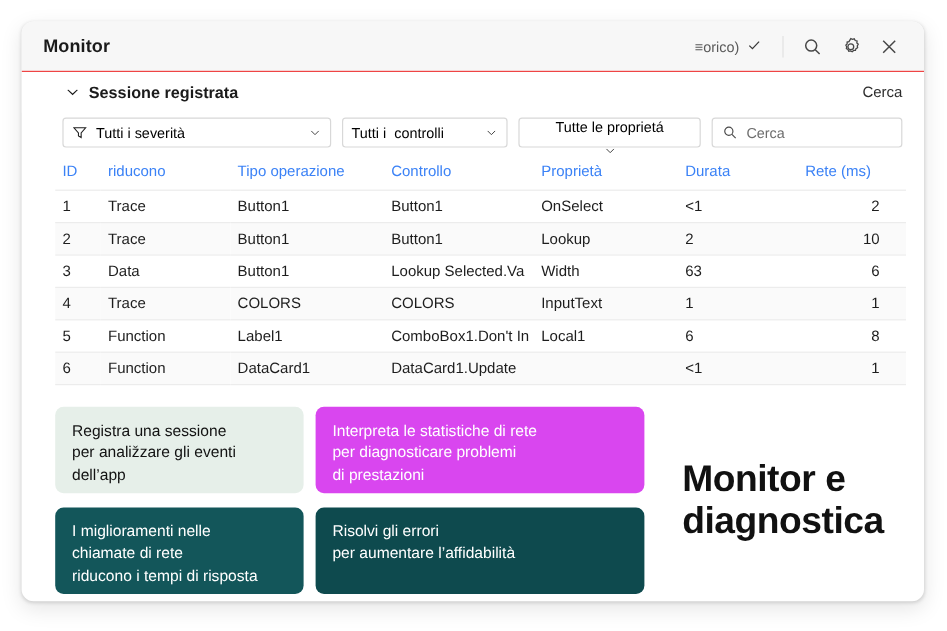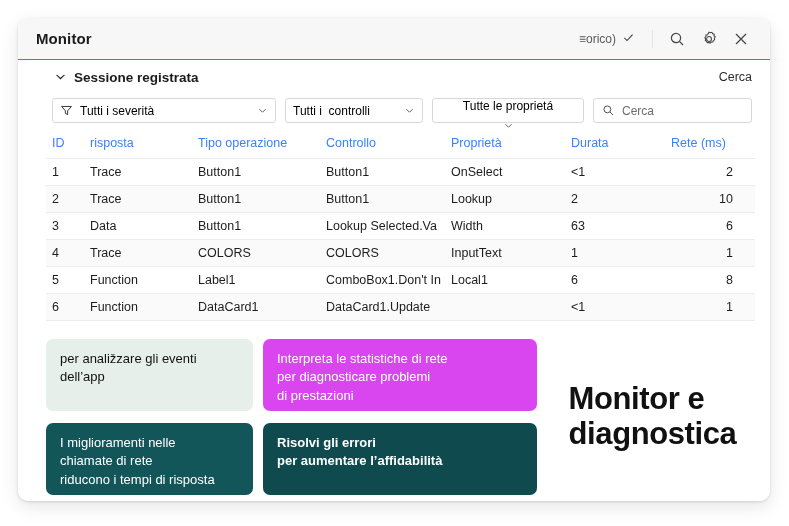--- a/index.html
+++ b/index.html
@@ -223,21 +223,20 @@
     background: #d946ef;
     color: #ffffff;
   }
   .card-teal {
     background: #13565a;
     color: #ffffff;
   }
   .card-teal-dark {
     background: #0e4a4e;
     color: #ffffff;
-    font-weight: bold;
   }
   .card .ln { display: block; white-space: nowrap; }
 
   .hero {
     flex: 1;
     display: flex;
     align-items: center;
     justify-content: center;
     padding-left: 6px;
   }
@@ -352,21 +351,21 @@
         <span>Cerca</span>
       </div>
 
     </div>
 
     <div class="table-wrap">
       <table class="log">
         <thead>
           <tr>
             <th class="col-id">ID</th>
-            <th class="col-rich">risposta</th>
+            <th class="col-rich">riducono</th>
             <th class="col-tipo">Tipo operazione</th>
             <th class="col-ctrl">Controllo</th>
             <th class="col-prop">Proprietà</th>
             <th class="col-dur">Durata</th>
             <th class="col-rete num-right">Rete (ms)</th>
           </tr>
         </thead>
         <tbody>
           <tr>
             <td>1</td>
@@ -424,20 +423,21 @@
           </tr>
         </tbody>
       </table>
     </div>
 
     <div class="cards-area">
 
       <div class="cards-grid">
 
         <div class="card card-green">
+          <span class="ln">Registra una sessione</span>
           <span class="ln">per analižzare gli eventi</span>
           <span class="ln">dell’app</span>
         </div>
 
         <div class="card card-orange">
           <span class="ln">Interpreta le statistiche di rete</span>
           <span class="ln">per diagnosticare problemi</span>
           <span class="ln">di prestazioni</span>
         </div>
 

